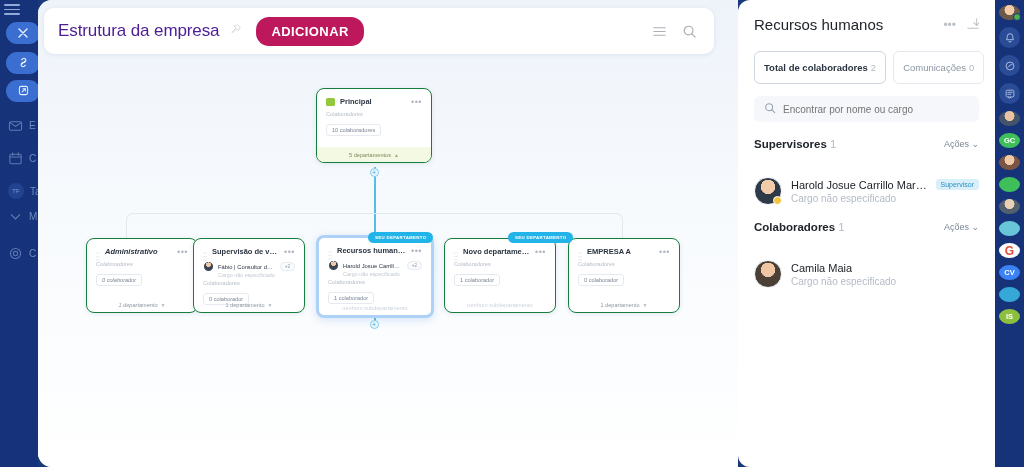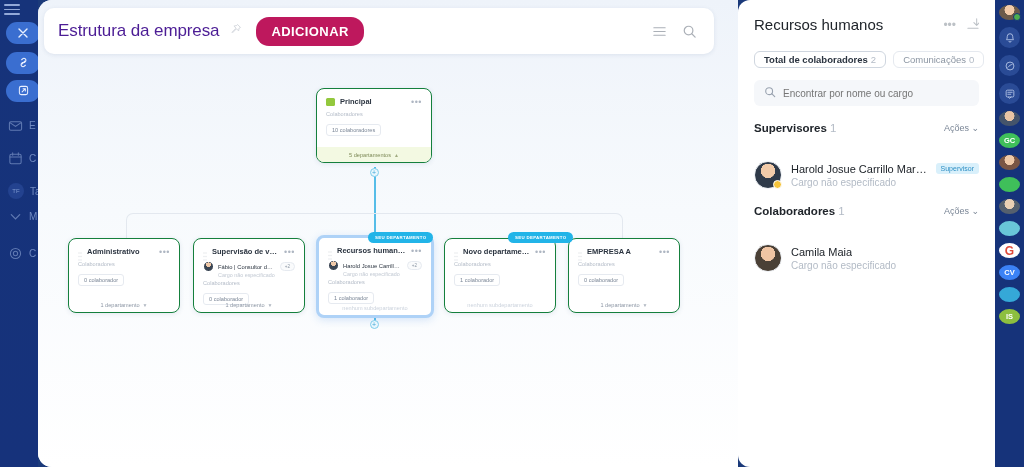--- a/index.html
+++ b/index.html
@@ -150,21 +150,21 @@
   .panel {
     position:absolute; right:29px; top:0; width:257px; height:467px;
     background:#fff; border-top-left-radius:12px; border-bottom-left-radius:12px;
     padding: 16px 16px 0 16px;
   }
   .panel-head { display:flex; align-items:center; }
   .panel-title { font-size:15px; color:#20252b; flex:1; }
   .panel-ico { opacity:.45; margin-left:10px; cursor:pointer; font-size:12px; color:#6d7783;}
   .tabs { display:flex; gap:7px; margin-top:18px; }
   .tab {
-    border:1px solid #e5e9ef; border-radius:6px; padding:2px 9px;
+    border:1px solid #e5e9ef; border-radius:6px; padding:10px 9px;
     font-size:9.5px; color:#8b95a2; cursor:pointer; white-space:nowrap;
   }
   .tab.active { color:#2b3440; font-weight:700; border-color:#cfd6df; }
   .tab .cnt { color:#b3bbc6; font-weight:400; margin-left:3px; }
   .searchbox {
     margin-top:12px; background:#f5f7fa; border-radius:6px; height:26px;
     display:flex; align-items:center; gap:7px; padding: 0 10px;
   }
   .searchbox input {
     border:none; background:transparent; outline:none;
@@ -322,21 +322,21 @@
         <span class="node-dots">•••</span>
       </div>
       <div class="node-section-label">Colaboradores</div>
       <div class="chip">10 colaboradores</div>
       <div class="node-foot green">
         <span>5 departamentos</span>
         <span class="chev">▲</span>
       </div>
     </div>
 
-    <div class="node" style="left:30px; top:238px; width:112px; height:75px;">
+    <div class="node" style="left:48px; top:238px; width:112px; height:75px;font-style:italic;">
       <div class="node-head">
         <span class="node-dragdots">
           <svg width="4" height="9" viewBox="0 0 4 9">
               <circle cx="1" cy="1" r=".8" fill="#aeb6c2"></circle>
               <circle cx="3" cy="1" r=".8" fill="#aeb6c2"></circle>
               <circle cx="1" cy="4.5" r=".8" fill="#aeb6c2"></circle>
               <circle cx="3" cy="4.5" r=".8" fill="#aeb6c2"></circle>
               <circle cx="1" cy="8" r=".8" fill="#aeb6c2"></circle>
               <circle cx="3" cy="8" r=".8" fill="#aeb6c2"></circle>
             </svg>

